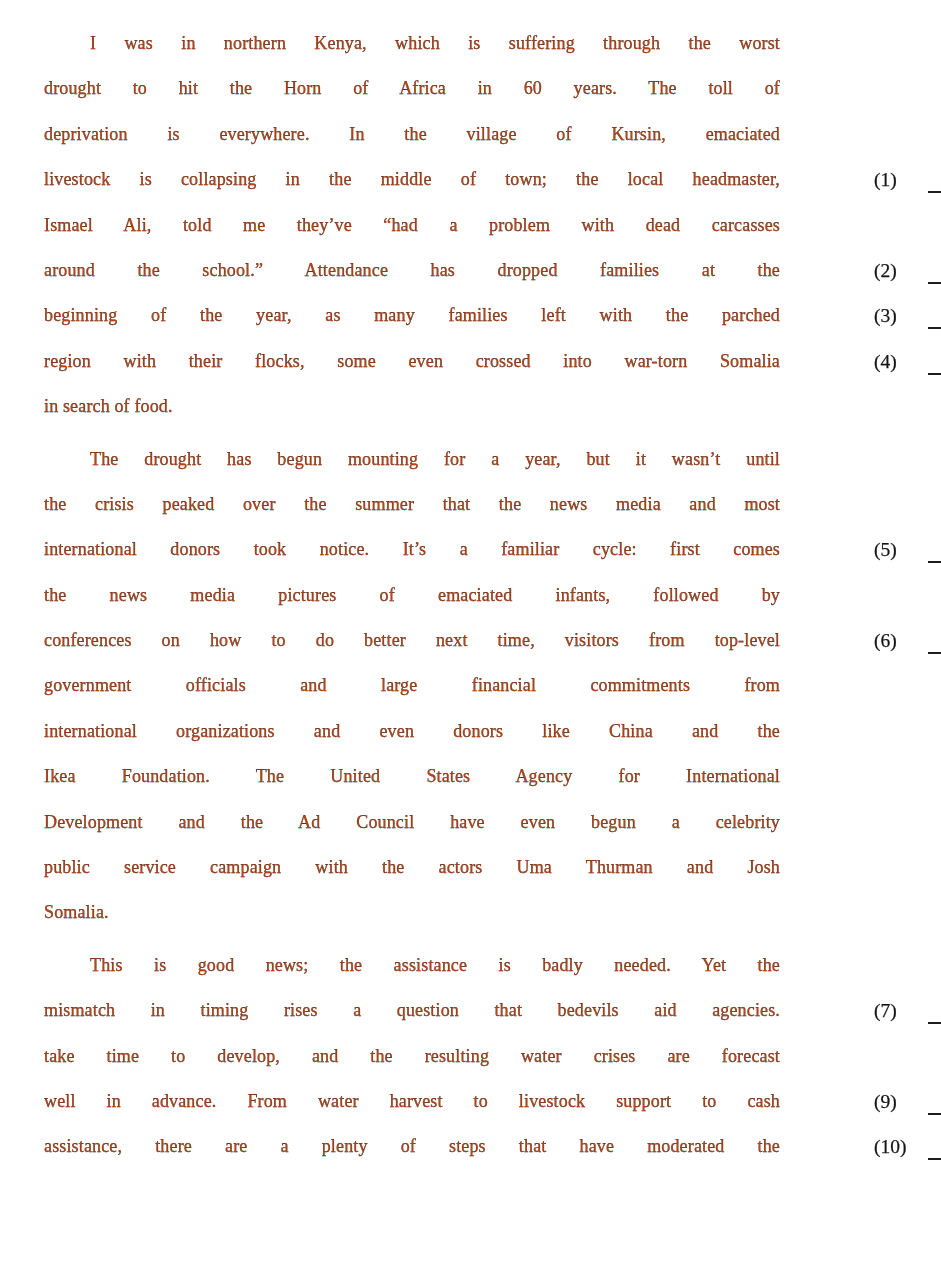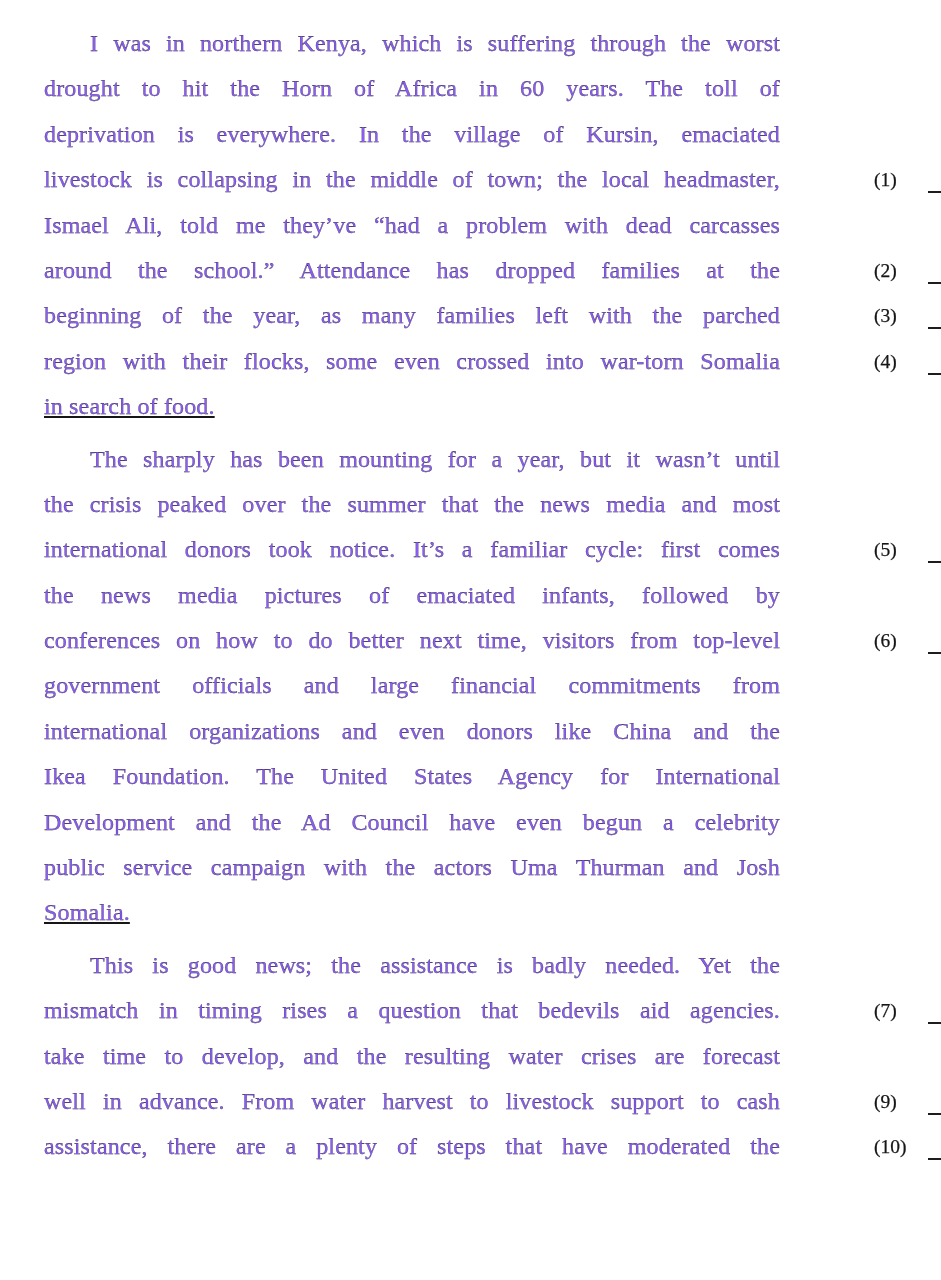--- a/index.html
+++ b/index.html
@@ -27,36 +27,35 @@
   }
   .para + .para {
     margin-top: 7px;
   }
   .row {
     position: relative;
     height: 45.4px;
   }
   .line {
     width: 736px;
-    font-size: 24px;
+    font-size: 18px;
     line-height: 45.4px;
-    color: #8b5cf6;
+    color: #c2410c;
     text-align: justify;
     text-align-last: justify;
     letter-spacing: 0.15px;
     -webkit-text-stroke: 0.25px #161616;
     white-space: normal;
   }
   .line.indent {
     padding-left: 46px;
     width: 690px;
   }
   .line.end {
     text-align-last: left;
-    text-decoration: underline;
   }
   .marker {
     position: absolute;
     left: 830px;
     top: 0;
     font-size: 19.5px;
     line-height: 45.4px;
     color: #161616;
     -webkit-text-stroke: 0.25px #161616;
     white-space: nowrap;
@@ -107,21 +106,21 @@
           <div class="line">region with their flocks, some even crossed into war-torn Somalia</div>
           <span class="marker">(4)</span>
           <span class="blank"></span>
         </div>
         <div class="row">
           <div class="line end">in search of food.</div>
         </div>
       </div>
       <div class="para">
         <div class="row">
-          <div class="line indent">The sharply has been mounting for a year, but it wasn’t until</div>
+          <div class="line indent">The drought has begun mounting for a year, but it wasn’t until</div>
         </div>
         <div class="row">
           <div class="line">the crisis peaked over the summer that the news media and most</div>
         </div>
         <div class="row">
           <div class="line">international donors took notice. It’s a familiar cycle: first comes</div>
           <span class="marker">(5)</span>
           <span class="blank"></span>
         </div>
         <div class="row">

